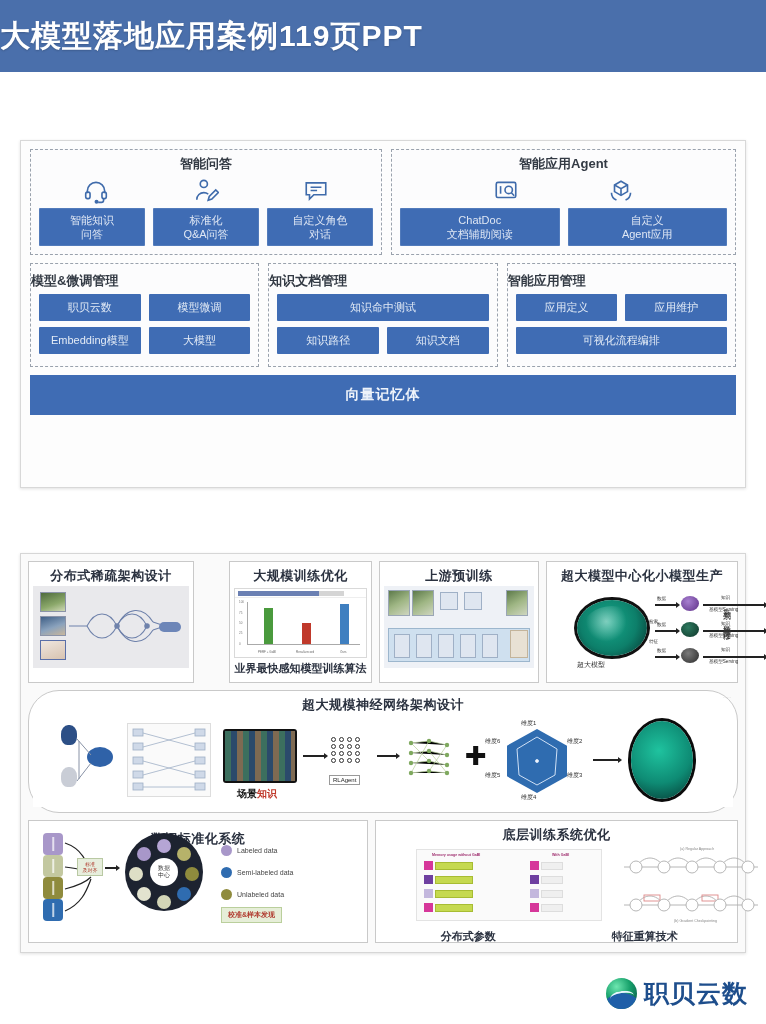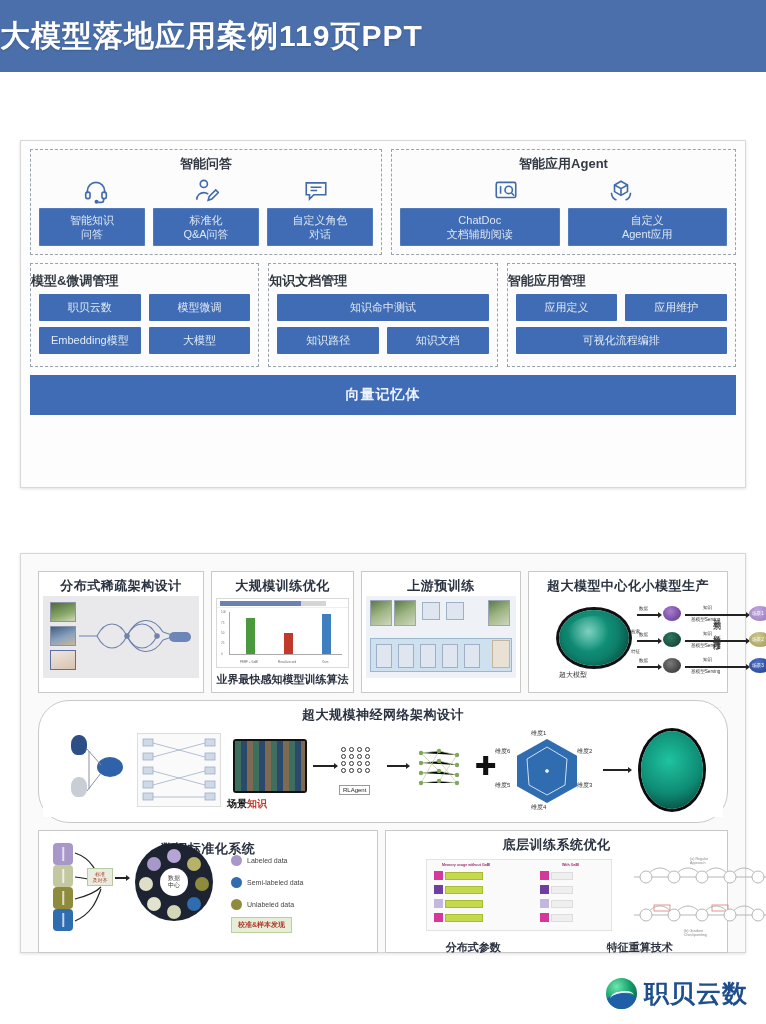--- a/index.html
+++ b/index.html
@@ -68,38 +68,38 @@
     text-align:center; font-size:14px; font-weight:bold;
     padding:11px 0; letter-spacing:1px;
   }
   .bar-wide.second { margin-top:7px; }
 
   
   .sec2 {
     position:absolute; left:20px; top:553px; width:726px; height:400px;
     background:#fafafa; border:1px solid #d6d6d6;
     box-shadow: 0 1px 3px rgba(0,0,0,.12);
-    padding:17px;
+    padding:7px;
   }
   .g-row { display:flex; gap:7px; }
   .card {
     background:#ffffff; border:1px solid #c9c9c9; position:relative;
     padding:4px;
   }
   .card-title {
     text-align:center; font-size:13px; font-weight:bold; color:#2b3240;
     line-height:20px; letter-spacing:.5px;
   }
   .card-cap { text-align:center; font-size:11px; font-weight:bold;
-              color:#2b3240; line-height:16px; }
+              color:#2b3240; line-height:16px;font-family:Liberation Mono, monospace; }
 
   
   .r1 { height:122px; }
   .c-sparse { width:166px; }
-  .c-train  { width:143px; }
+  .c-train  { width:143px;margin-left:28px; }
   .c-pre    { width:160px; }
   .c-big    { flex:1; }
 
   
   .sparse-art { height:82px; background:#e9e9ec; position:relative; }
   .sw { position:absolute; left:7px; width:26px; height:20px; border:1px solid #8b93a8; }
   .sw.a { top:6px;  background:linear-gradient(160deg,#4e6b3c,#8ba86a 60%,#cfd8b6); }
   .sw.b { top:30px; background:linear-gradient(160deg,#3f5f86,#8aa2bd 55%,#c9b79c); }
   .sw.c { top:54px; background:linear-gradient(160deg,#efe6df,#d8c3b0); border:1px solid #5a6fa8;}
   .snet { position:absolute; left:36px; top:14px; width:110px; height:52px; }
@@ -498,21 +498,21 @@
                 <rect x="66" y="18" width="10" height="7"></rect>
               <rect x="66" y="32" width="10" height="7"></rect>
                 <rect x="66" y="46" width="10" height="7"></rect>
               <rect x="66" y="58" width="10" height="7"></rect>
             </g>
           </svg>
 
           <span class="nn-screen" style="left:190px;top:14px;width:74px;height:54px">
             <span class="nn-screen-inner" style="display:block"></span>
           </span>
-          <span class="nn-scene" style="left:184px;top:72px"><span>场景</span><i>知识</i></span>
+          <span class="nn-scene" style="left:204px;top:72px"><span>场景</span><i>知识</i></span>
 
           <span class="arrw" style="left:270px;top:40px;width:22px"></span>
           <span class="dots-grid" style="left:298px;top:22px">
             <i class="dot-o"></i>
               <i class="dot-o"></i>
               <i class="dot-o"></i>
               <i class="dot-o"></i>
             <i class="dot-o"></i>
               <i class="dot-o"></i>
               <i class="dot-o"></i>

